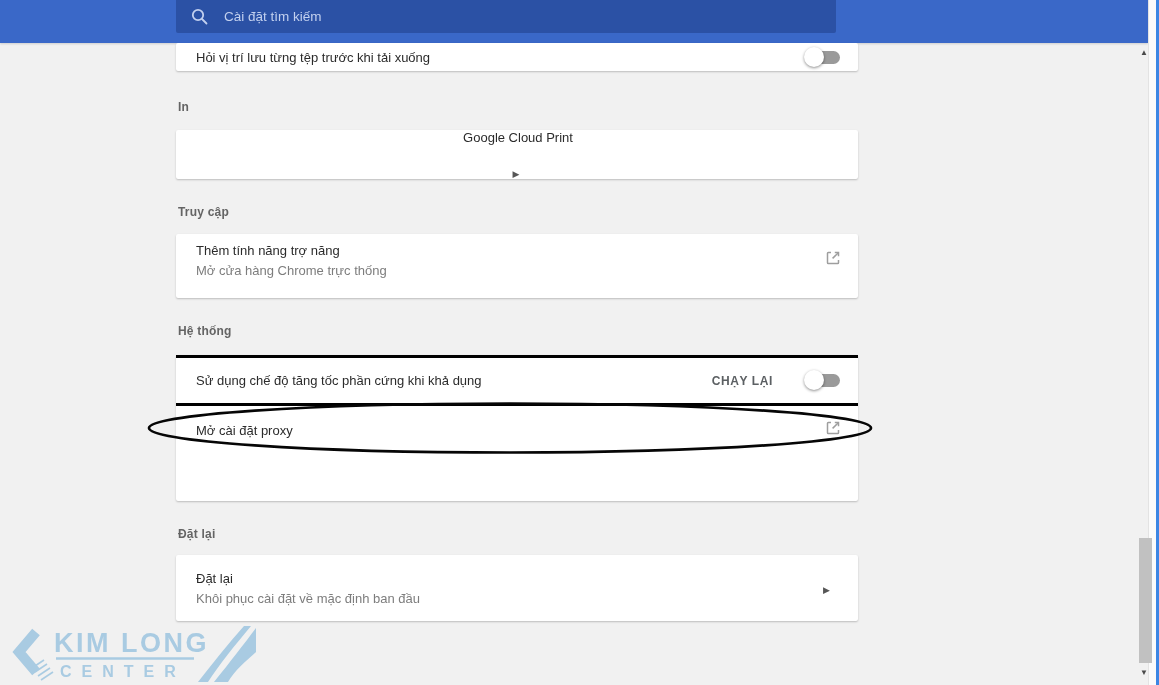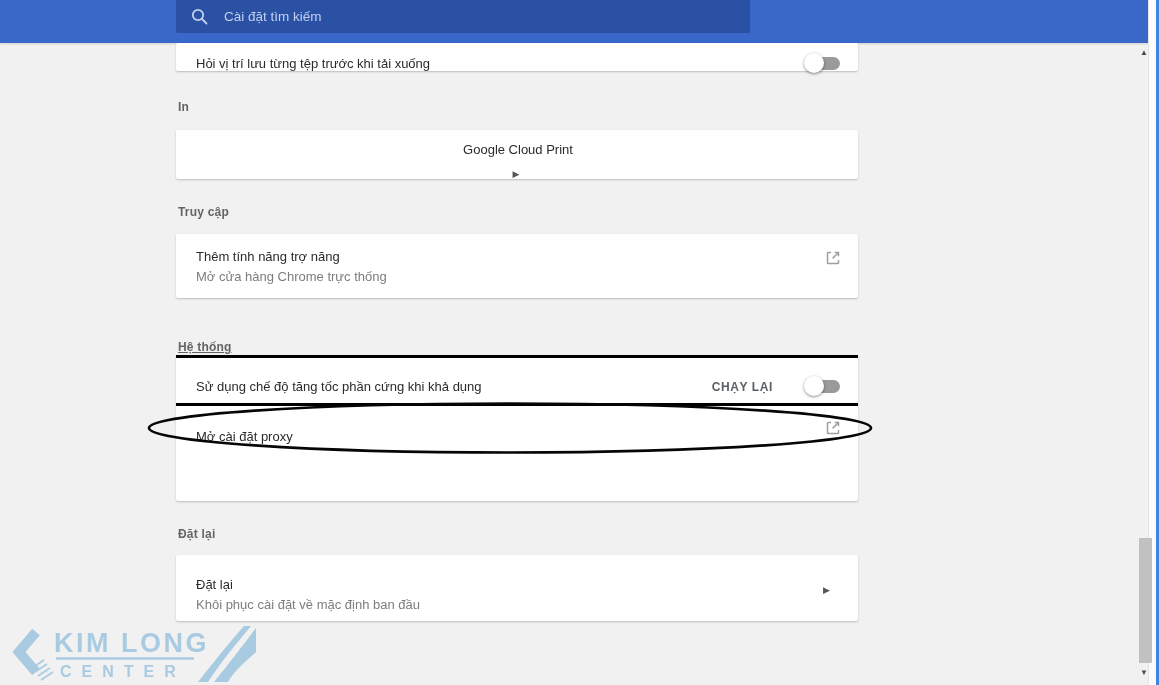--- a/index.html
+++ b/index.html
@@ -1,29 +1,29 @@
 <!DOCTYPE html>
 <html><head>
 <meta charset="utf-8">
 <style>
   html,body{margin:0;padding:0;}
   body{font-family:"Liberation Sans",sans-serif;}
   #screen{position:relative;width:1159px;height:685px;background:#f1f1f1;overflow:hidden;}
 
   
   .header{position:absolute;left:0;top:0;width:1148px;height:43px;background:#3a68c8;box-shadow:0 1px 2px rgba(0,0,0,.15);}
-  .searchbox{position:absolute;left:176px;top:0;width:574px;height:33px;background:#2b51a5;border-radius:0 0 2px 2px;display:flex;align-items:center;}
+  .searchbox{position:absolute;left:176px;top:0;width:660px;height:33px;background:#2b51a5;border-radius:0 0 2px 2px;display:flex;align-items:center;}
   .searchbox svg{margin-left:15px;flex:none;}
   .searchbox input{flex:1;background:transparent;border:none;outline:none;color:#e8eefb;font-size:13.5px;font-family:"Liberation Sans",sans-serif;margin-left:14px;height:100%;}
   .searchbox input::placeholder{color:#c2d0ef;opacity:1;}
 
   
   .card{position:absolute;left:176px;width:682px;background:#fff;border-radius:2px;box-shadow:0 1px 2px rgba(0,0,0,.22);}
   .section-label{position:absolute;left:178px;font-size:12px;font-weight:bold;color:#646464;letter-spacing:.2px;}
-  .row{position:relative;display:flex;align-items:center;box-sizing:border-box;padding:12px 18px 0 20px;}
+  .row{position:relative;display:flex;align-items:center;box-sizing:border-box;padding:0 18px 0 20px;}
   .row .title{font-size:13px;color:#2b2b2b;flex:1;}
   .row.twoline{flex-direction:column;align-items:stretch;justify-content:center;}
   .row.twoline .title{flex:none;margin-bottom:5px;}
   .row .subtitle{font-size:13px;color:#7d7d7d;}
   .divider{border-top:3px solid #000000;}
 
   .submenu-arrow{font-size:9px;color:#565656;flex:none;margin-right:4px;}
   .corner-icon{position:absolute;right:16px;top:50%;transform:translateY(-50%);}
 
   
@@ -89,21 +89,21 @@
       <span class="corner-icon">
         <svg width="18" height="18" viewBox="0 0 18 18">
           <path d="M7 3.5 H4.3 Q3.5 3.5 3.5 4.3 V13.7 Q3.5 14.5 4.3 14.5 H13.7 Q14.5 14.5 14.5 13.7 V11" fill="none" stroke="#9e9e9e" stroke-width="1.5"></path>
           <path d="M10.8 3.5 H14.5 V7.2" fill="none" stroke="#9e9e9e" stroke-width="1.5"></path>
           <line x1="14.3" y1="3.7" x2="8.6" y2="9.4" stroke="#9e9e9e" stroke-width="1.5"></line>
         </svg>
       </span>
     </div>
   </div>
 
-  <div class="section-label" style="top:340px;text-decoration:underline;">Hệ thống</div>
+  <div class="section-label" style="top:324px;">Hệ thống</div>
   <div class="card" style="top:355px;height:146px;">
     <div class="row divider" style="height:48px;">
       <span class="title">Sử dụng chế độ tăng tốc phần cứng khi khả dụng</span>
       <button class="relaunch-btn">CHẠY LẠI</button>
       <span class="toggle">
           <span class="knob"></span>
         </span>
     </div>
     <div class="row divider" style="height:51px;">
       <span class="title">Mở cài đặt proxy</span>

